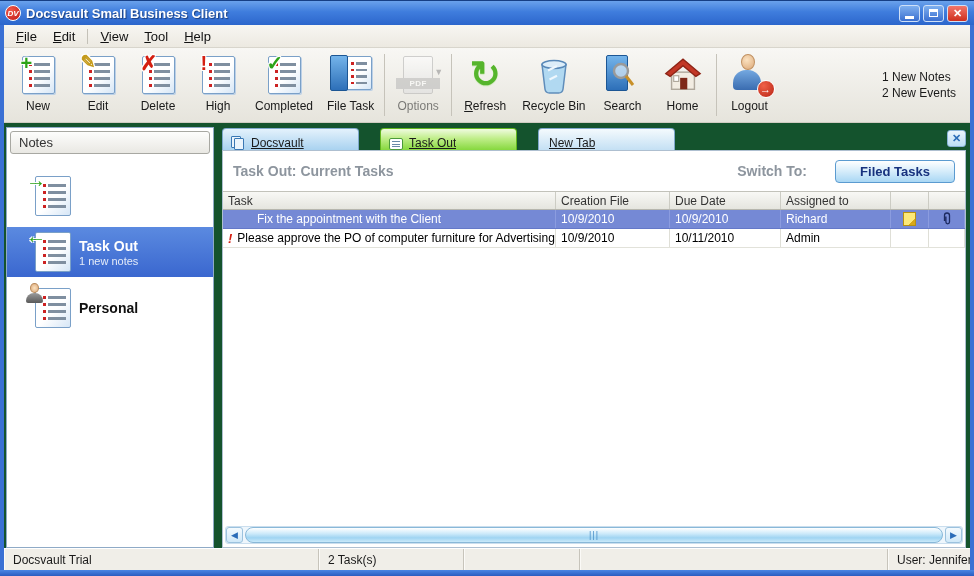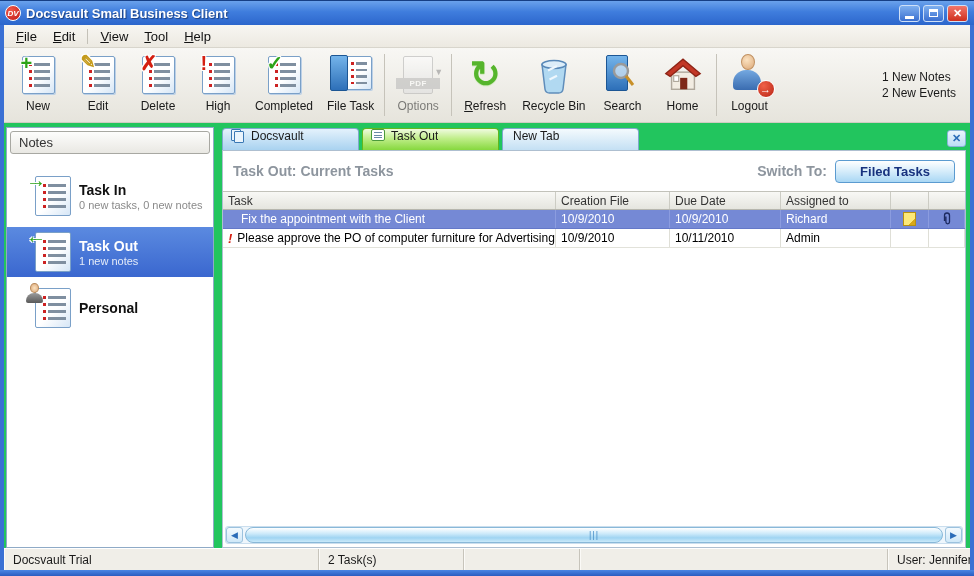--- a/index.html
+++ b/index.html
@@ -15,21 +15,21 @@
   .title-text { color:#fff; font-size:13px; font-weight:bold; text-shadow:1px 1px 1px #1c3f7e; flex:1; }
   .winbtn { width:21px; height:17px; border-radius:3px; margin-left:3px; display:flex; align-items:center; justify-content:center;
     border:1px solid #cfe0f7; background:linear-gradient(#7fb0ef,#3a6fd0); cursor:default; }
   .winbtn.close { background:linear-gradient(#f2766a,#cf2f1d); }
   .g-min { width:9px; height:3px; background:#fff; margin-top:8px; }
   .g-max { width:9px; height:8px; border:1px solid #fff; border-top-width:3px; }
   .g-close { color:#fff; font-size:11px; font-weight:bold; line-height:1; }
 
   
   .framebody { flex:1; display:flex; flex-direction:column; border-left:4px solid #3a70d4; border-right:4px solid #3a70d4;
-    background:#22c55e; min-height:0; }
+    background:#14532d; min-height:0; }
   .bottomframe { flex:0 0 6px; background:linear-gradient(#4a86e4,#2a5cc0); }
 
   
   .menubar { height:23px; background:linear-gradient(#f7f6f2,#ece9e1); display:flex; align-items:center; padding:0 4px;
     border-bottom:1px solid #d8d5cc; flex:0 0 23px; }
   .menu-item { display:block; font-size:13px; color:#111; padding:2px 8px; }
   .menu-item::first-letter { text-decoration:underline; }
   .menu-sep { width:1px; height:15px; background:#c4c1b8; margin:0 4px; }
 
   
@@ -85,58 +85,58 @@
     text-shadow:-1px -1px 0 #fff,1px -1px 0 #fff,-1px 1px 0 #fff,1px 1px 0 #fff; }
   .mini-person { position:absolute; top:-6px; left:-10px; width:18px; height:20px; }
   .mini-person .mp-head { position:absolute; top:0; left:4px; width:9px; height:10px; border-radius:50%;
     background:radial-gradient(#fbe2c0,#dca878); border:1px solid #b88858; }
   .mini-person .mp-body { position:absolute; bottom:0; left:0; width:17px; height:10px; border-radius:8px 8px 2px 2px;
     background:linear-gradient(#9a9a9a,#5a5a5a); }
 
   
   .content { flex:1; display:flex; flex-direction:column; margin-left:8px; min-width:0; }
   .tabbar { height:23px; display:flex; align-items:flex-end; flex:0 0 23px; }
-  .tab { width:137px; height:22px; display:flex; align-items:flex-start; padding:0 8px; font-size:12px; color:#1a1a1a;
-    border:1px solid #7fa8cc; border-bottom:none; border-radius:4px 4px 0 0; margin-right:3px;
-    background:linear-gradient(#e4f2fc,#a9d2f0); }
+  .tab { width:137px; height:22px; display:flex; align-items:flex-end; padding:0 8px; font-size:12px; color:#1a1a1a;
+    border:1px solid #7fa8cc; border-bottom:none; border-radius:4px 4px 0 0; margin-right:21px;
+    background:linear-gradient(#e4f2fc,#a9d2f0);text-decoration:underline; }
   .tab.active { background:linear-gradient(#f0fbe0 0%,#c0ee8a 45%,#86d83e 100%); border-color:#62b81e; font-weight:normal; }
   .tab .tab-lbl { margin-left:6px; white-space:nowrap; overflow:hidden; }
   .tabicon-pages { position:relative; width:14px; height:14px; flex:0 0 14px; }
   .tabicon-pages b, .tabicon-pages u { position:absolute; width:10px; height:12px; background:#eaf4fc; border:1px solid #3a78b4; border-radius:1px; }
   .tabicon-pages b { left:0; top:0; } .tabicon-pages u { left:3px; top:2px; }
   .tabicon-note { width:14px; height:12px; flex:0 0 14px; background:#fff; border:1px solid #4a9a3a; border-radius:2px;
     display:flex; flex-direction:column; justify-content:center; gap:2px; padding:2px; }
   .tabicon-note i { height:1px; background:#6a8aa8; }
   .tab-close { margin-left:auto; margin-bottom:3px; width:19px; height:17px; border:1px solid #8ab4d8; border-radius:3px;
     background:linear-gradient(#eaf5fd,#bcdef5); color:#2b6cb8; font-size:11px; font-weight:bold; display:flex;
     align-items:center; justify-content:center; }
 
   
   .panel { flex:1; border:1px solid #aebfd0; background:#fff; display:flex; flex-direction:column; min-height:0; }
   .panel-header { height:40px; flex:0 0 40px; display:flex; align-items:center; padding:0 10px; }
   .panel-title { font-size:14px; font-weight:bold; color:#8d959e; }
   .switch-wrap { margin-left:auto; display:flex; align-items:center; gap:8px; }
   .switch-label { font-size:14px; font-weight:bold; color:#8d959e; }
   .filed-btn { width:120px; height:23px; border:1px solid #5b9bd0; border-radius:4px;
     background:linear-gradient(#ffffff 0%,#d9eefb 45%,#a9d7f4 100%); font-size:13px; font-weight:bold; color:#17327e;
-    display:flex; align-items:center; justify-content:center; }
+    display:flex; align-items:center; justify-content:center;margin-left:20px; }
 
   
   .tbl { display:flex; flex-direction:column; font-size:12px; }
   .trow { display:flex; height:19px; align-items:stretch; }
   .thead { background:linear-gradient(#f8f8f5,#e5e5df); border-top:1px solid #c2c2ba; border-bottom:1px solid #b6b6ae; color:#333; }
   .tcell { padding:2px 5px; border-right:1px solid #ccccc4; white-space:nowrap; overflow:hidden; display:flex; align-items:center; }
   .c-task { flex:1; min-width:0; } .c-cdate { width:114px; flex:0 0 114px; } .c-ddate { width:111px; flex:0 0 111px; }
   .c-assn { width:110px; flex:0 0 110px; } .c-note { width:38px; flex:0 0 38px; justify-content:center; }
   .c-clip { width:36px; flex:0 0 36px; justify-content:center; border-right:none; }
   .rdata { background:#fff; color:#000; border-bottom:1px solid #e2e2da; }
   .rdata .tcell { border-right:1px solid #dfdfd7; }
   .rdata.selected { background:#7589d5; color:#fff; border-bottom:1px solid #6478c8; }
   .rdata.selected .tcell { border-right:1px solid #8b9cdf; }
-  .task-indent { padding-left:18px; }
+  .task-indent { padding-left:34px; }
   .prio { color:#d41e10; font-weight:bold; font-size:13px; margin-right:5px; }
   .sticky { width:13px; height:14px; background:linear-gradient(135deg,#fce878 70%,#d8a818 70%); border:1px solid #b89010; }
   .tbl-empty { flex:1; background:#fff; }
 
   
   .hscroll { flex:0 0 18px; margin:2px 2px 3px; display:flex; align-items:stretch; background:#eef6fc; border:1px solid #cadeee; border-radius:3px; }
   .sc-btn { width:17px; display:flex; align-items:center; justify-content:center; color:#2b6cb8; font-size:9px;
     background:linear-gradient(#f4fafe,#cfe8f8); border:1px solid #9cc2de; border-radius:3px; }
   .sc-thumb { flex:1; margin:0 2px; border:1px solid #89b8d8; border-radius:8px;
     background:linear-gradient(#ffffff 0%,#cdeafa 40%,#9fd4f2 70%,#c9e9fa 100%); display:flex; align-items:center; justify-content:center; }
@@ -339,24 +339,20 @@
       <div class="sidebar">
         <div class="sidebar-header">Notes</div>
 
         <div class="side-item" style="margin-top:14px;">
           <span class="sdoc">
             <i></i>
               <i></i>
               <i></i>
               <i></i>
               <em class="sbadge">→</em>
-          </span>
-          <span class="side-txt">
-            <div class="side-title">Task In</div>
-            <div class="side-sub">0 new tasks, 0 new notes</div>
           </span>
         </div>
 
         <div class="side-item selected" style="margin-top:6px;">
           <span class="sdoc">
             <i></i>
               <i></i>
               <i></i>
               <i></i>
               <em class="sbadge">←</em>

